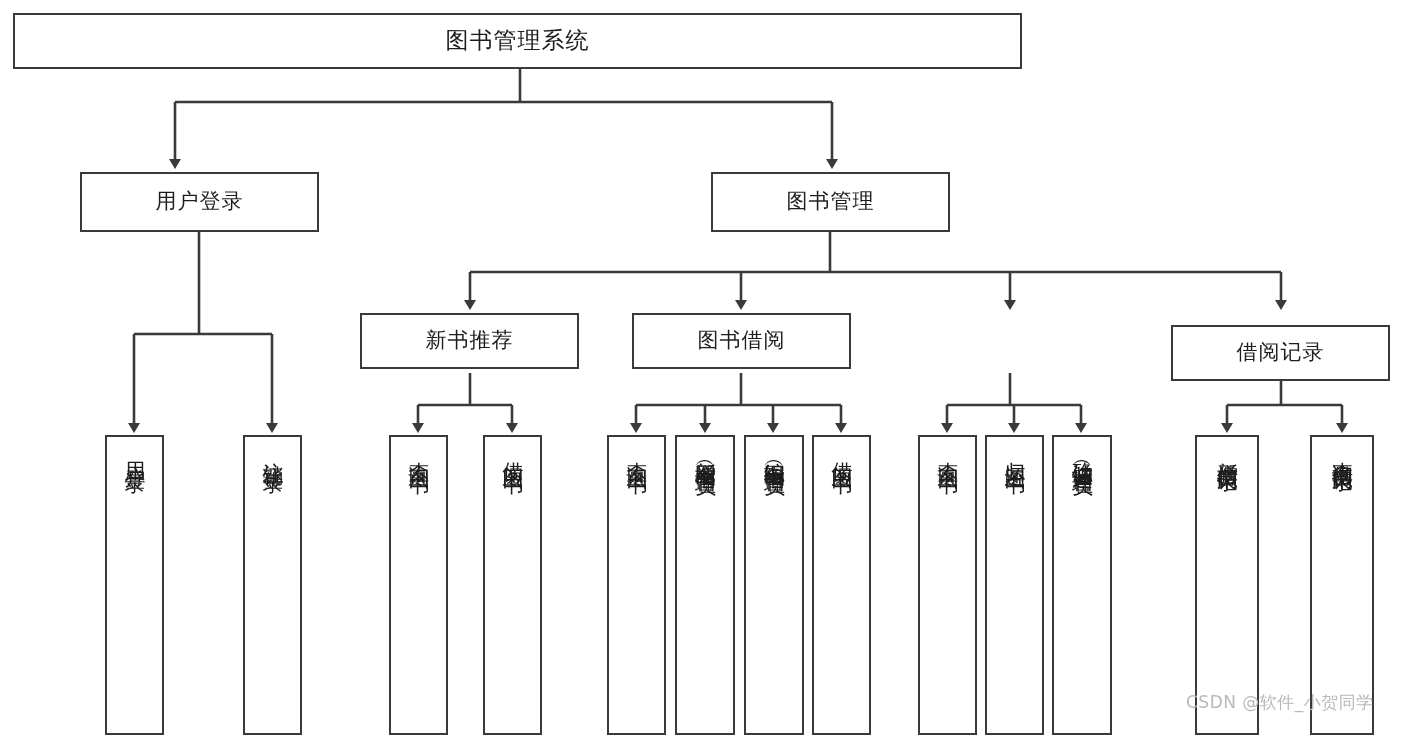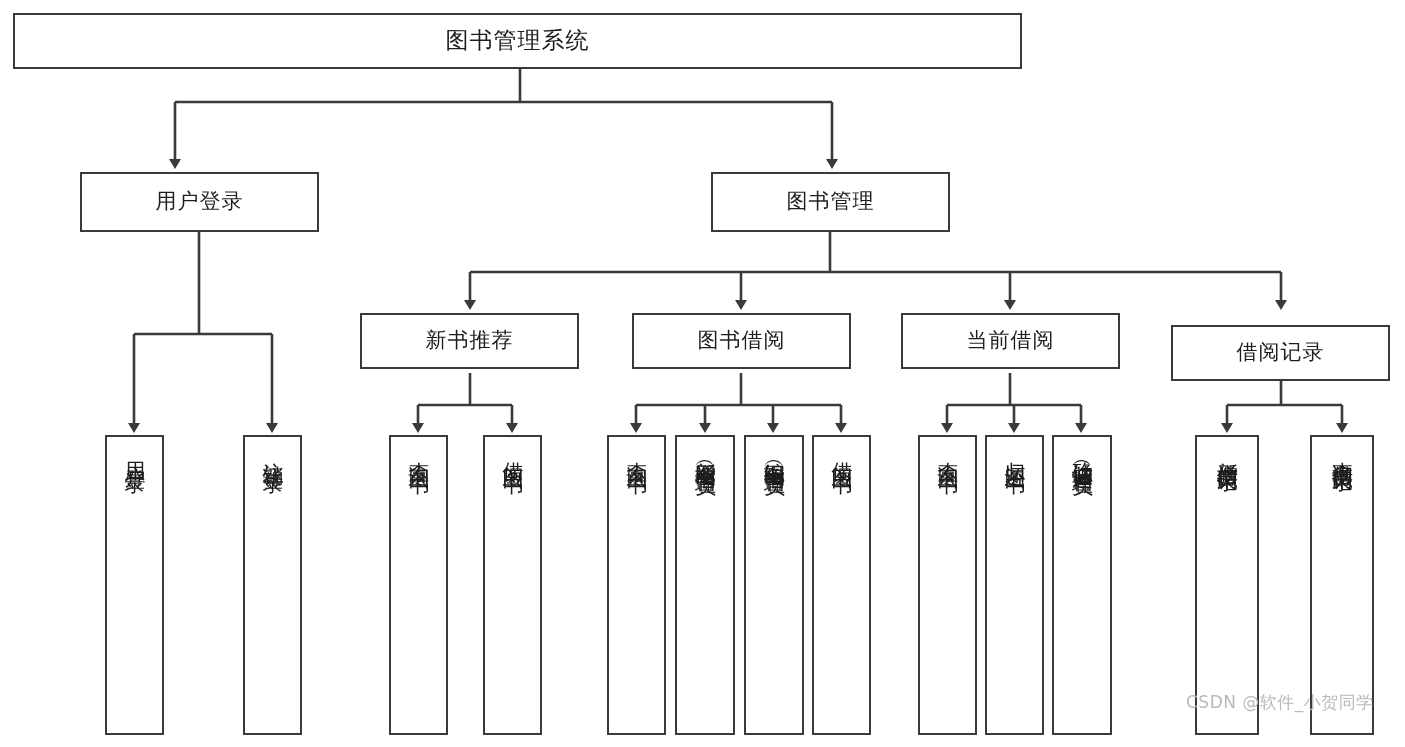--- a/index.html
+++ b/index.html
@@ -150,23 +150,20 @@
   <div class="node n-l2 n-bookmgmt">
     <span class="node-label">图书管理</span>
   </div>
 
   <div class="node n-l3 n-g0">
     <span class="node-label">新书推荐</span>
   </div>
   <div class="node n-l3 n-g1">
     <span class="node-label">图书借阅</span>
   </div>
-  <div class="node n-l3 n-g2">
-    <span class="node-label">当前借阅</span>
-  </div>
   <div class="node n-l3 n-g3">
     <span class="node-label">借阅记录</span>
   </div>
 
   <div class="node n-leaf" style="left:105px;width:59px;">
     <span class="node-label">用户登录</span>
   </div>
   <div class="node n-leaf" style="left:243px;width:59px;">
     <span class="node-label">注销登录</span>
   </div>

